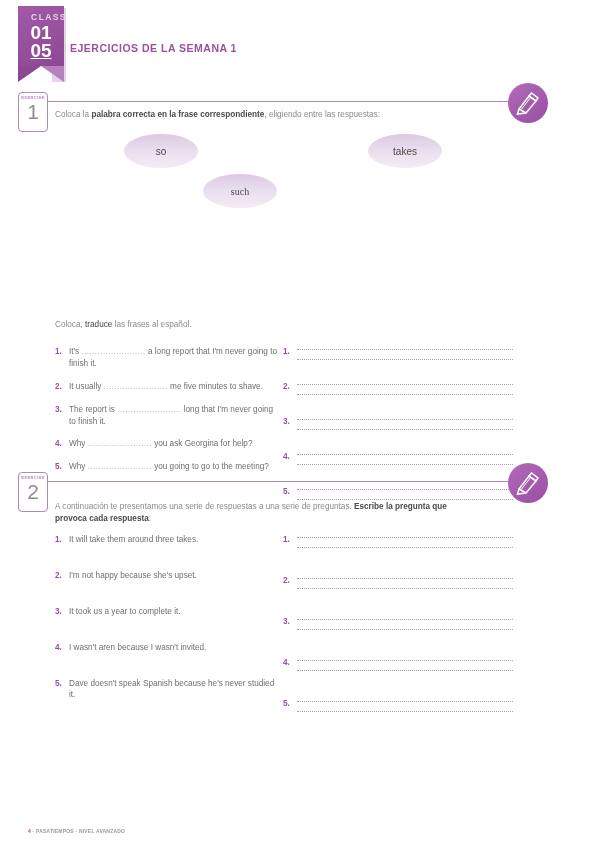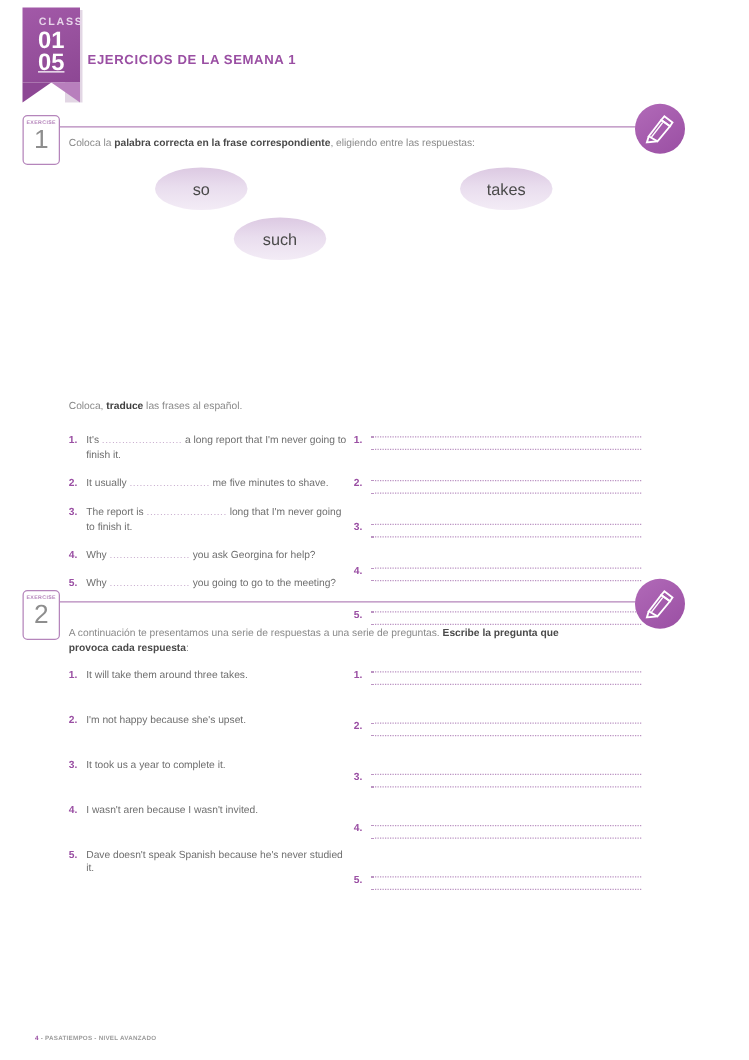--- a/index.html
+++ b/index.html
@@ -107,34 +107,34 @@
   #ex2-instruction { top: 29px; width: 415px; }
   .ex-instruction b { color: #4a4a4a; font-weight: bold; text-align: right; }
 
   
   .bubbles { position: absolute; left: 0; top: 38px; width: 100%; height: 78px; }
   .bubble {
     position: absolute;
     border-radius: 50%;
     background: linear-gradient(180deg, #dcc9e2 0%, #e9ddee 45%, #f3ecf6 100%);
     color: #4a4a4a;
-    font-size: 13px;
+    font-size: 10px;
     display: flex; align-items: center; justify-content: center;
   }
 
   
   .cols { position: absolute; left: 0; width: 100%; }
   #ex1-cols { top: 228px; }
   #ex2-cols { top: 62px; }
 
   .sub-note {
     position: absolute; left: 55px; top: 0;
     font-size: 8.2px; color: #8a8a8a;
   }
-  .sub-note b { color: #3f3f3f; font-weight: bold; }
+  .sub-note b { color: #3f3f3f; font-weight: normal; }
 
   .col-left  { position: absolute; left: 55px;  width: 225px; }
   .col-right { position: absolute; left: 283px; width: 230px; }
 
   .item { position: relative; display: flex; }
   .item-num {
     width: 14px; flex: 0 0 14px;
     font-size: 8.2px; font-weight: bold; color: #9a4fa3;
     line-height: 1.45;
   }
@@ -189,21 +189,21 @@
     </svg>
   </div>
 
   <div class="ex-instruction" id="ex1-instruction">
     <span>Coloca la </span><b>palabra correcta en la frase correspondiente</b><span>, eligiendo entre las respuestas:</span>
   </div>
 
   <div class="bubbles">
     <div class="bubble" style="left:124px; top:4px; width:74px; height:34px;">so</div>
     <div class="bubble" style="left:368px; top:4px; width:74px; height:34px;">takes</div>
-    <div class="bubble" style="left:187px; top:44px; width:74px; height:34px;">such</div>
+    <div class="bubble" style="left:203px; top:44px; width:74px; height:34px;font-family:Liberation Serif, serif;">such</div>
   </div>
 
   <div class="cols" id="ex1-cols">
     <div class="sub-note">
       <span>Coloca, </span><b>traduce</b><span> las frases al español.</span>
     </div>
 
     <div class="col-left" style="top:26px;">
       <div class="item" style="margin-bottom:11px;">
         <span class="item-num">1.</span>

